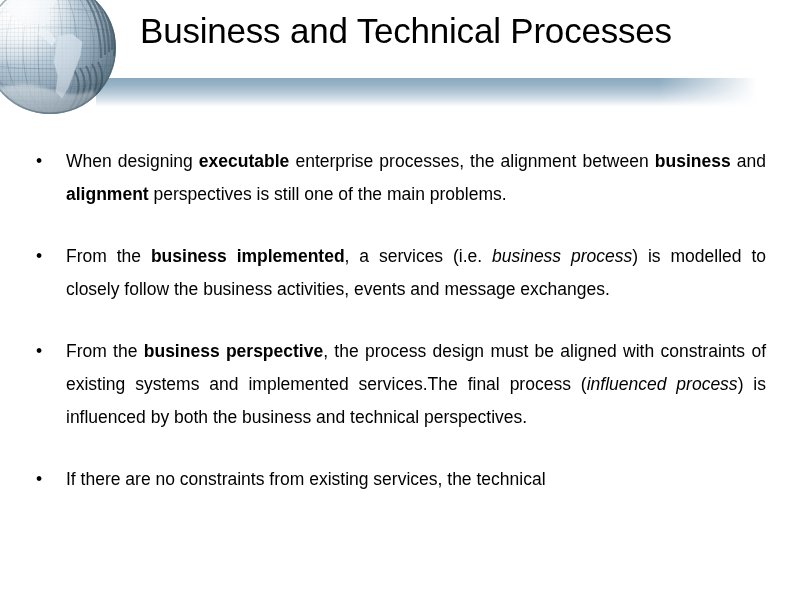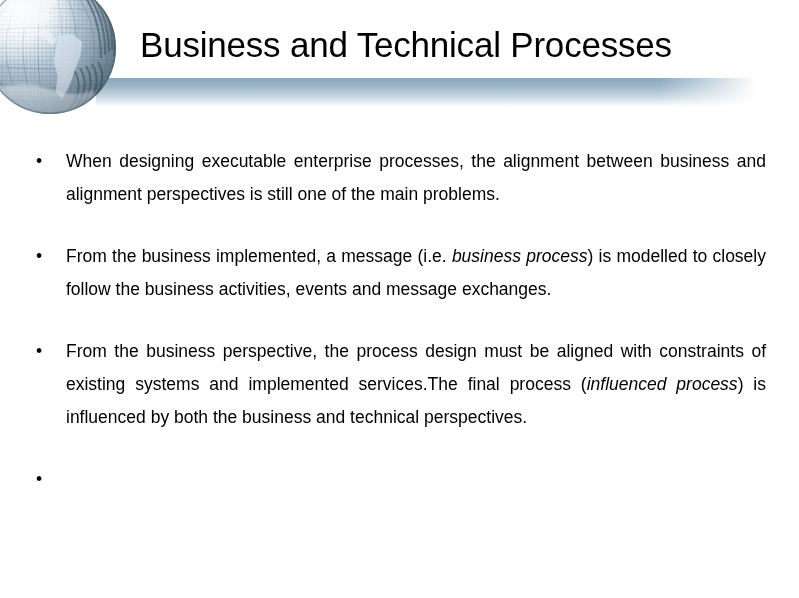--- a/index.html
+++ b/index.html
@@ -44,21 +44,21 @@
   }
 
   
   #globe-wrap{
     position:absolute;left:-18px;top:-24px;width:140px;height:168px;
   }
   #globe-wrap svg{display:block;}
 
   
   #slide-title{
-    position:absolute;left:140px;top:24px;width:650px;
+    position:absolute;left:140px;top:10px;width:650px;
     font-size:35px;line-height:42px;
     color:#000000;
     letter-spacing:-0.2px;
     white-space:nowrap;
   }
 
   
   #body{
     position:absolute;left:0;top:145px;width:799px;height:453px;
   }
@@ -74,21 +74,21 @@
     text-justify:inter-word;
   }
   .bullet:last-child{margin-bottom:0;}
   .bullet .dot{
     position:absolute;left:36px;top:0;
     width:14px;height:33px;
     font-size:17.5px;line-height:33px;
     color:#000000;
     text-align:left;
   }
-  .bullet b{font-weight:normal;}
+  .bullet b{font-weight:bold;}
   .bullet i{}
 </style>
 </head>
 <body>
 
 <div id="slide">
 
   <div id="header">
 
     <div id="sep-bar"></div>
@@ -187,26 +187,27 @@
 
   <div id="body">
 
     <div class="bullet">
       <span class="dot">•</span>
       <span class="runs"><span>When designing </span><b>executable</b><span> enterprise processes, the alignment between </span><b>business</b><span> and </span><b>alignment</b><span> perspectives is still one of the main problems.</span></span>
     </div>
 
     <div class="bullet">
       <span class="dot">•</span>
-      <span class="runs"><span>From the </span><b>business implemented</b><span>, a message (i.e. </span><i>business process</i><span>) is modelled to closely follow the business activities, events and message exchanges.</span></span>
+      <span class="runs"><span>From the </span><b>business implemented</b><span>, a services (i.e. </span><i>business process</i><span>) is modelled to closely follow the business activities, events and message exchanges.</span></span>
     </div>
 
     <div class="bullet">
       <span class="dot">•</span>
       <span class="runs"><span>From the </span><b>business perspective</b><span>, the process design must be aligned with constraints of existing systems and implemented services.The final process (</span><i>influenced process</i><span>) is influenced by both the business and technical perspectives.</span></span>
     </div>
 
     <div class="bullet">
       <span class="dot">•</span>
+      <span class="runs"><span>If there are no constraints from existing services, the technical</span></span>
     </div>
 
   </div>
 </div>
 
 </body></html>

